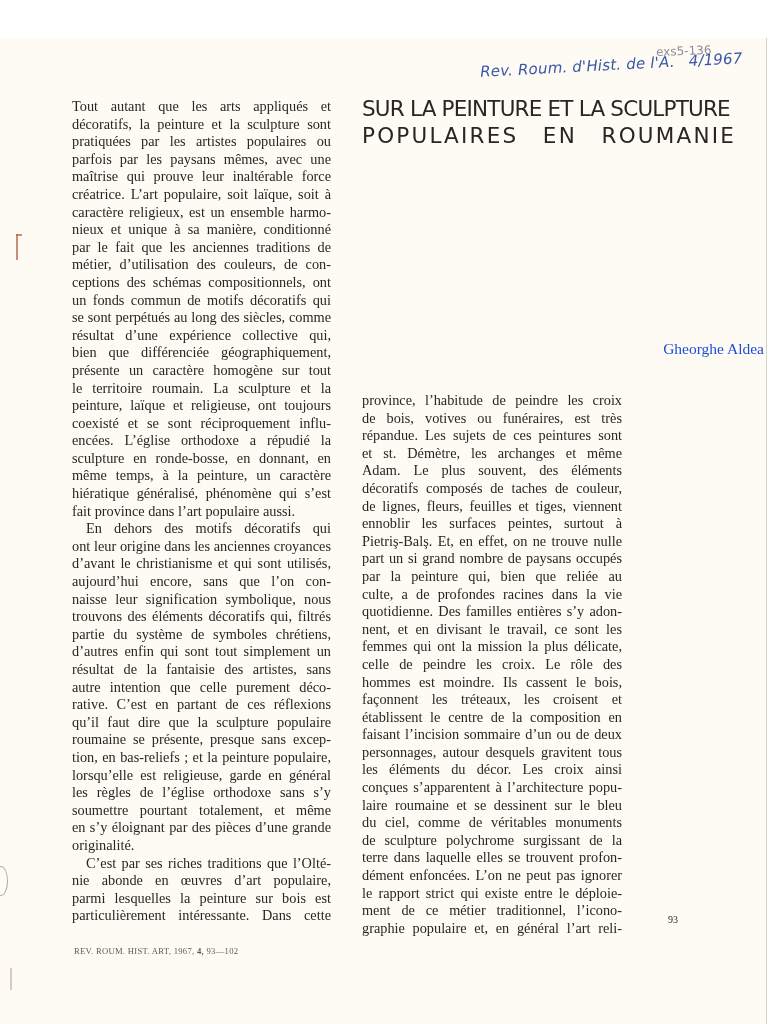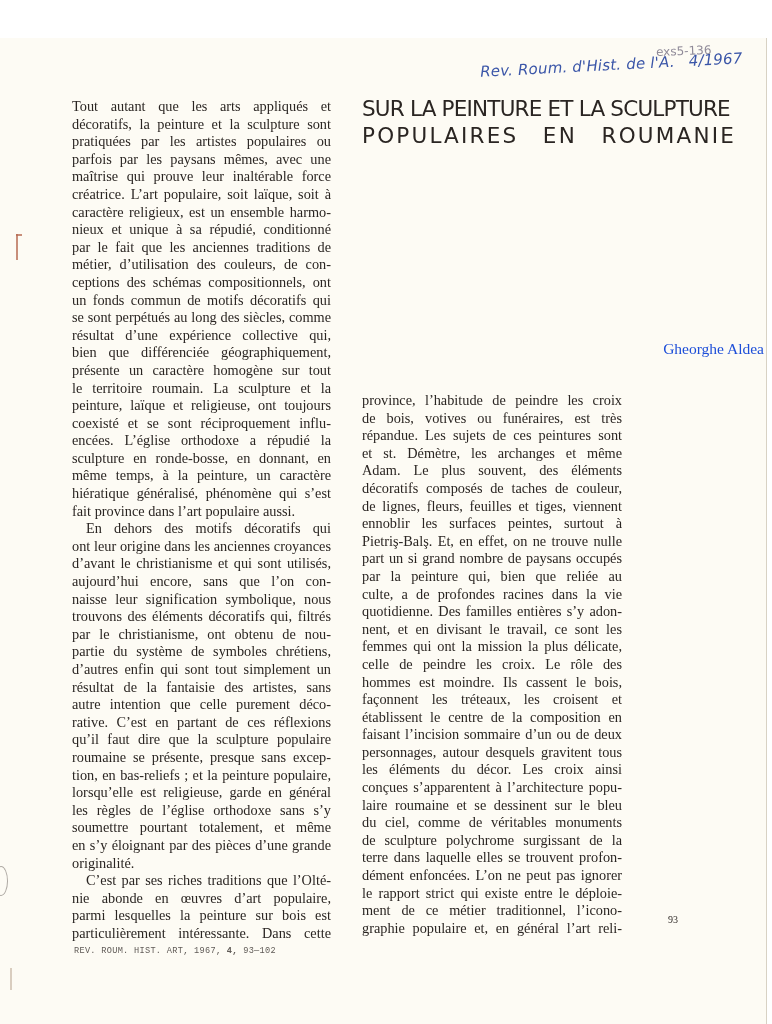--- a/index.html
+++ b/index.html
@@ -51,21 +51,21 @@
     }
     .col.left { left: 72px; top: 98px; width: 259px; }
     .col.right { left: 362px; top: 392px; width: 260px; }
     .ln { display: block; text-align: justify; text-align-last: justify; white-space: nowrap; }
     .ln.last { text-align-last: left; }
     .pagenum {
       position: absolute; left: 668px; top: 914px; font-size: 10px; color: #2f2a27;
     }
     .footer {
       position: absolute; left: 74px; top: 946px;
-      font-family: Liberation Mono, monospace; font-size: 8.6px;
+      font-family: Liberation Serif, serif; font-size: 8.6px;
       letter-spacing: 0.3px; color: #5f5a56; white-space: nowrap;
     }
     .footer b { font-weight: bold; }
     .mark { position: absolute; }
     .mark.tick { left: 16px; top: 196px; width: 2px; height: 26px; background: #b66a52; opacity: 0.75; }
     .mark.tick2 { left: 16px; top: 196px; width: 6px; height: 2px; background: #b66a52; opacity: 0.75; }
     .mark.arc { left: -6px; top: 828px; width: 12px; height: 28px; border: 1.5px solid #8c8680; border-radius: 50%; border-left-color: transparent; opacity: 0.7; }
     .mark.dash { left: 10px; top: 930px; width: 2px; height: 22px; background: #c9b9a8; opacity: 0.7; }
   </style>
 </head>
@@ -91,21 +91,21 @@
 <div class="author">Gheorghe Aldea</div>
 
 <div class="col left" id="col-left">
     <span class="ln">Tout autant que les arts appliqués et</span>
     <span class="ln">décoratifs, la peinture et la sculpture sont</span>
     <span class="ln">pratiquées par les artistes populaires ou</span>
     <span class="ln">parfois par les paysans mêmes, avec une</span>
     <span class="ln">maîtrise qui prouve leur inaltérable force</span>
     <span class="ln">créatrice. L’art populaire, soit laïque, soit à</span>
     <span class="ln">caractère religieux, est un ensemble harmo-</span>
-    <span class="ln">nieux et unique à sa répudié, conditionné</span>
+    <span class="ln">nieux et unique à sa manière, conditionné</span>
     <span class="ln">par le fait que les anciennes traditions de</span>
     <span class="ln">métier, d’utilisation des couleurs, de con-</span>
     <span class="ln">ceptions des schémas compositionnels, ont</span>
     <span class="ln">un fonds commun de motifs décoratifs qui</span>
     <span class="ln">se sont perpétués au long des siècles, comme</span>
     <span class="ln">résultat d’une expérience collective qui,</span>
     <span class="ln">bien que différenciée géographiquement,</span>
     <span class="ln">présente un caractère homogène sur tout</span>
     <span class="ln">le territoire roumain. La sculpture et la</span>
     <span class="ln">peinture, laïque et religieuse, ont toujours</span>
@@ -114,21 +114,20 @@
     <span class="ln">sculpture en ronde-bosse, en donnant, en</span>
     <span class="ln">même temps, à la peinture, un caractère</span>
     <span class="ln">hiératique généralisé, phénomène qui s’est</span>
     <span class="ln last">fait province dans l’art populaire aussi.</span>
     <span class="ln" style="text-indent: 14px;">En dehors des motifs décoratifs qui</span>
     <span class="ln">ont leur origine dans les anciennes croyances</span>
     <span class="ln">d’avant le christianisme et qui sont utilisés,</span>
     <span class="ln">aujourd’hui encore, sans que l’on con-</span>
     <span class="ln">naisse leur signification symbolique, nous</span>
     <span class="ln">trouvons des éléments décoratifs qui, filtrés</span>
-    <span class="ln">par le christianisme, ont obtenu de nou-</span>
     <span class="ln">partie du système de symboles chrétiens,</span>
     <span class="ln">d’autres enfin qui sont tout simplement un</span>
     <span class="ln">résultat de la fantaisie des artistes, sans</span>
     <span class="ln">autre intention que celle purement déco-</span>
     <span class="ln">rative. C’est en partant de ces réflexions</span>
     <span class="ln">qu’il faut dire que la sculpture populaire</span>
     <span class="ln">roumaine se présente, presque sans excep-</span>
     <span class="ln">tion, en bas-reliefs ; et la peinture populaire,</span>
     <span class="ln">lorsqu’elle est religieuse, garde en général</span>
     <span class="ln">les règles de l’église orthodoxe sans s’y</span>

